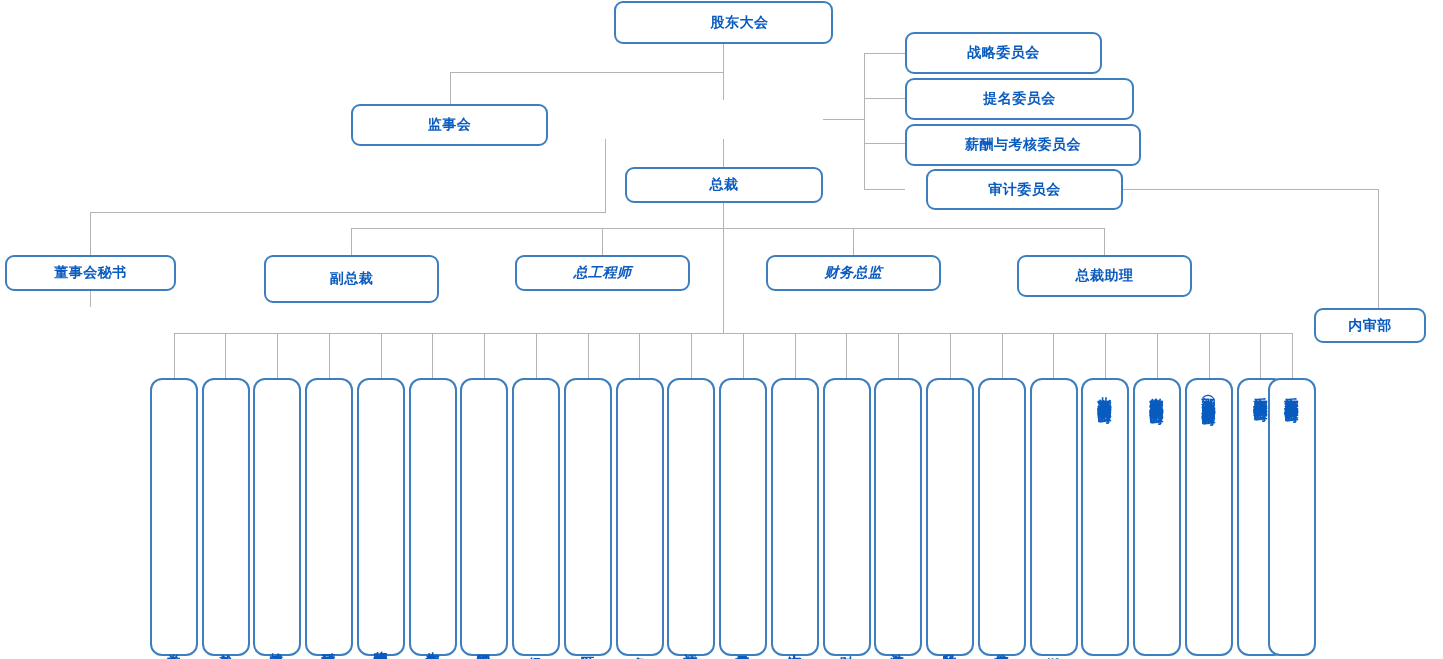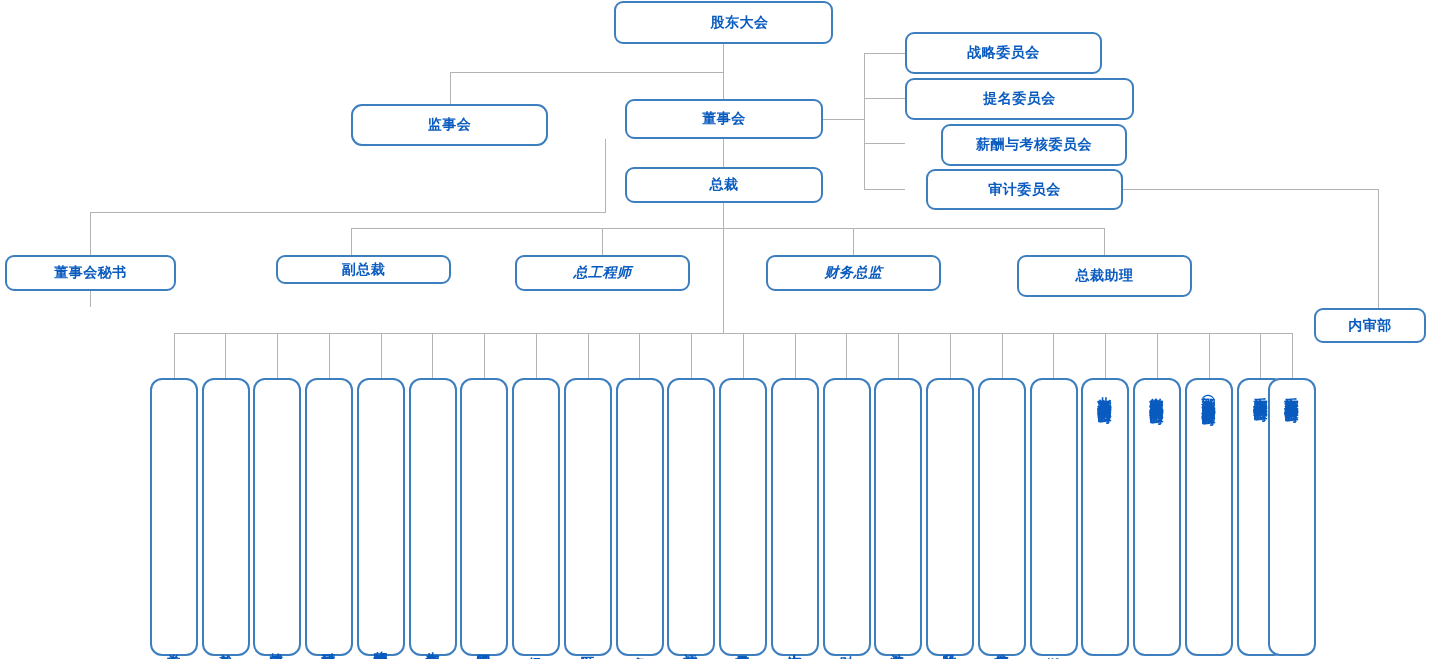--- a/index.html
+++ b/index.html
@@ -102,35 +102,34 @@
   <div class="line v" style="left:1002px;top:333px;height:45px;"></div>
   <div class="line v" style="left:1053px;top:333px;height:45px;"></div>
   <div class="line v" style="left:1105px;top:333px;height:45px;"></div>
   <div class="line v" style="left:1157px;top:333px;height:45px;"></div>
   <div class="line v" style="left:1209px;top:333px;height:45px;"></div>
   <div class="line v" style="left:1260px;top:333px;height:45px;"></div>
   <div class="line v" style="left:1292px;top:333px;height:45px;"></div>
 
   <div class="box h" style="left:614px;top:1px;width:219px;height:43px;padding-left:32px;">股东大会</div>
 
-  <div class="box h" style="left:625px;top:99px;width:198px;height:40px;">董事会</div>
 
-  <div class="box h" style="left:351px;top:104px;width:197px;height:42px;border-radius:11px;">监事会</div>
+  <div class="box h" style="left:351px;top:104px;width:197px;height:42px;">监事会</div>
 
   <div class="box h" style="left:905px;top:32px;width:197px;height:42px;">战略委员会</div>
 
   <div class="box h" style="left:625px;top:167px;width:198px;height:36px;">总裁</div>
   <div class="box h" style="left:905px;top:78px;width:229px;height:42px;">提名委员会</div>
-  <div class="box h" style="left:905px;top:124px;width:186px;height:42px;margin-left:36px;">薪酬与考核委员会</div>
+  <div class="box h" style="left:905px;top:124px;width:236px;height:42px;">薪酬与考核委员会</div>
   <div class="box h" style="left:905px;top:169px;width:197px;height:41px;margin-left:21px;">审计委员会</div>
 
   <div class="box h" style="left:5px;top:255px;width:171px;height:36px;text-align:right;">董事会秘书</div>
   <div class="box h" style="left:1314px;top:308px;width:112px;height:35px;">内审部</div>
 
-  <div class="box h" style="left:276px;top:255px;width:175px;height:29px;font-family:Liberation Serif, serif;">副总裁</div>
+  <div class="box h" style="left:264px;top:255px;width:175px;height:48px;font-family:Liberation Serif, serif;">副总裁</div>
   <div class="box h" style="left:515px;top:255px;width:175px;height:36px;font-style:italic;">总工程师</div>
   <div class="box h" style="left:766px;top:255px;width:175px;height:36px;font-style:italic;">财务总监</div>
   <div class="box h" style="left:1017px;top:255px;width:175px;height:42px;">总裁助理</div>
 
   <div class="box v" style="left:150px;top:378px;width:48px;height:278px;">党委办公室</div>
   <div class="box v" style="left:202px;top:378px;width:48px;height:278px;">总裁办公室</div>
   <div class="box v" style="left:253px;top:378px;width:48px;height:278px;">战略发展中心</div>
   <div class="box v" style="left:305px;top:378px;width:48px;height:278px;">科研管理中心</div>
   <div class="box v" style="left:357px;top:378px;width:48px;height:278px;">临床研究管理中心</div>
   <div class="box v" style="left:409px;top:378px;width:48px;height:278px;">生产与安全管理部</div>

